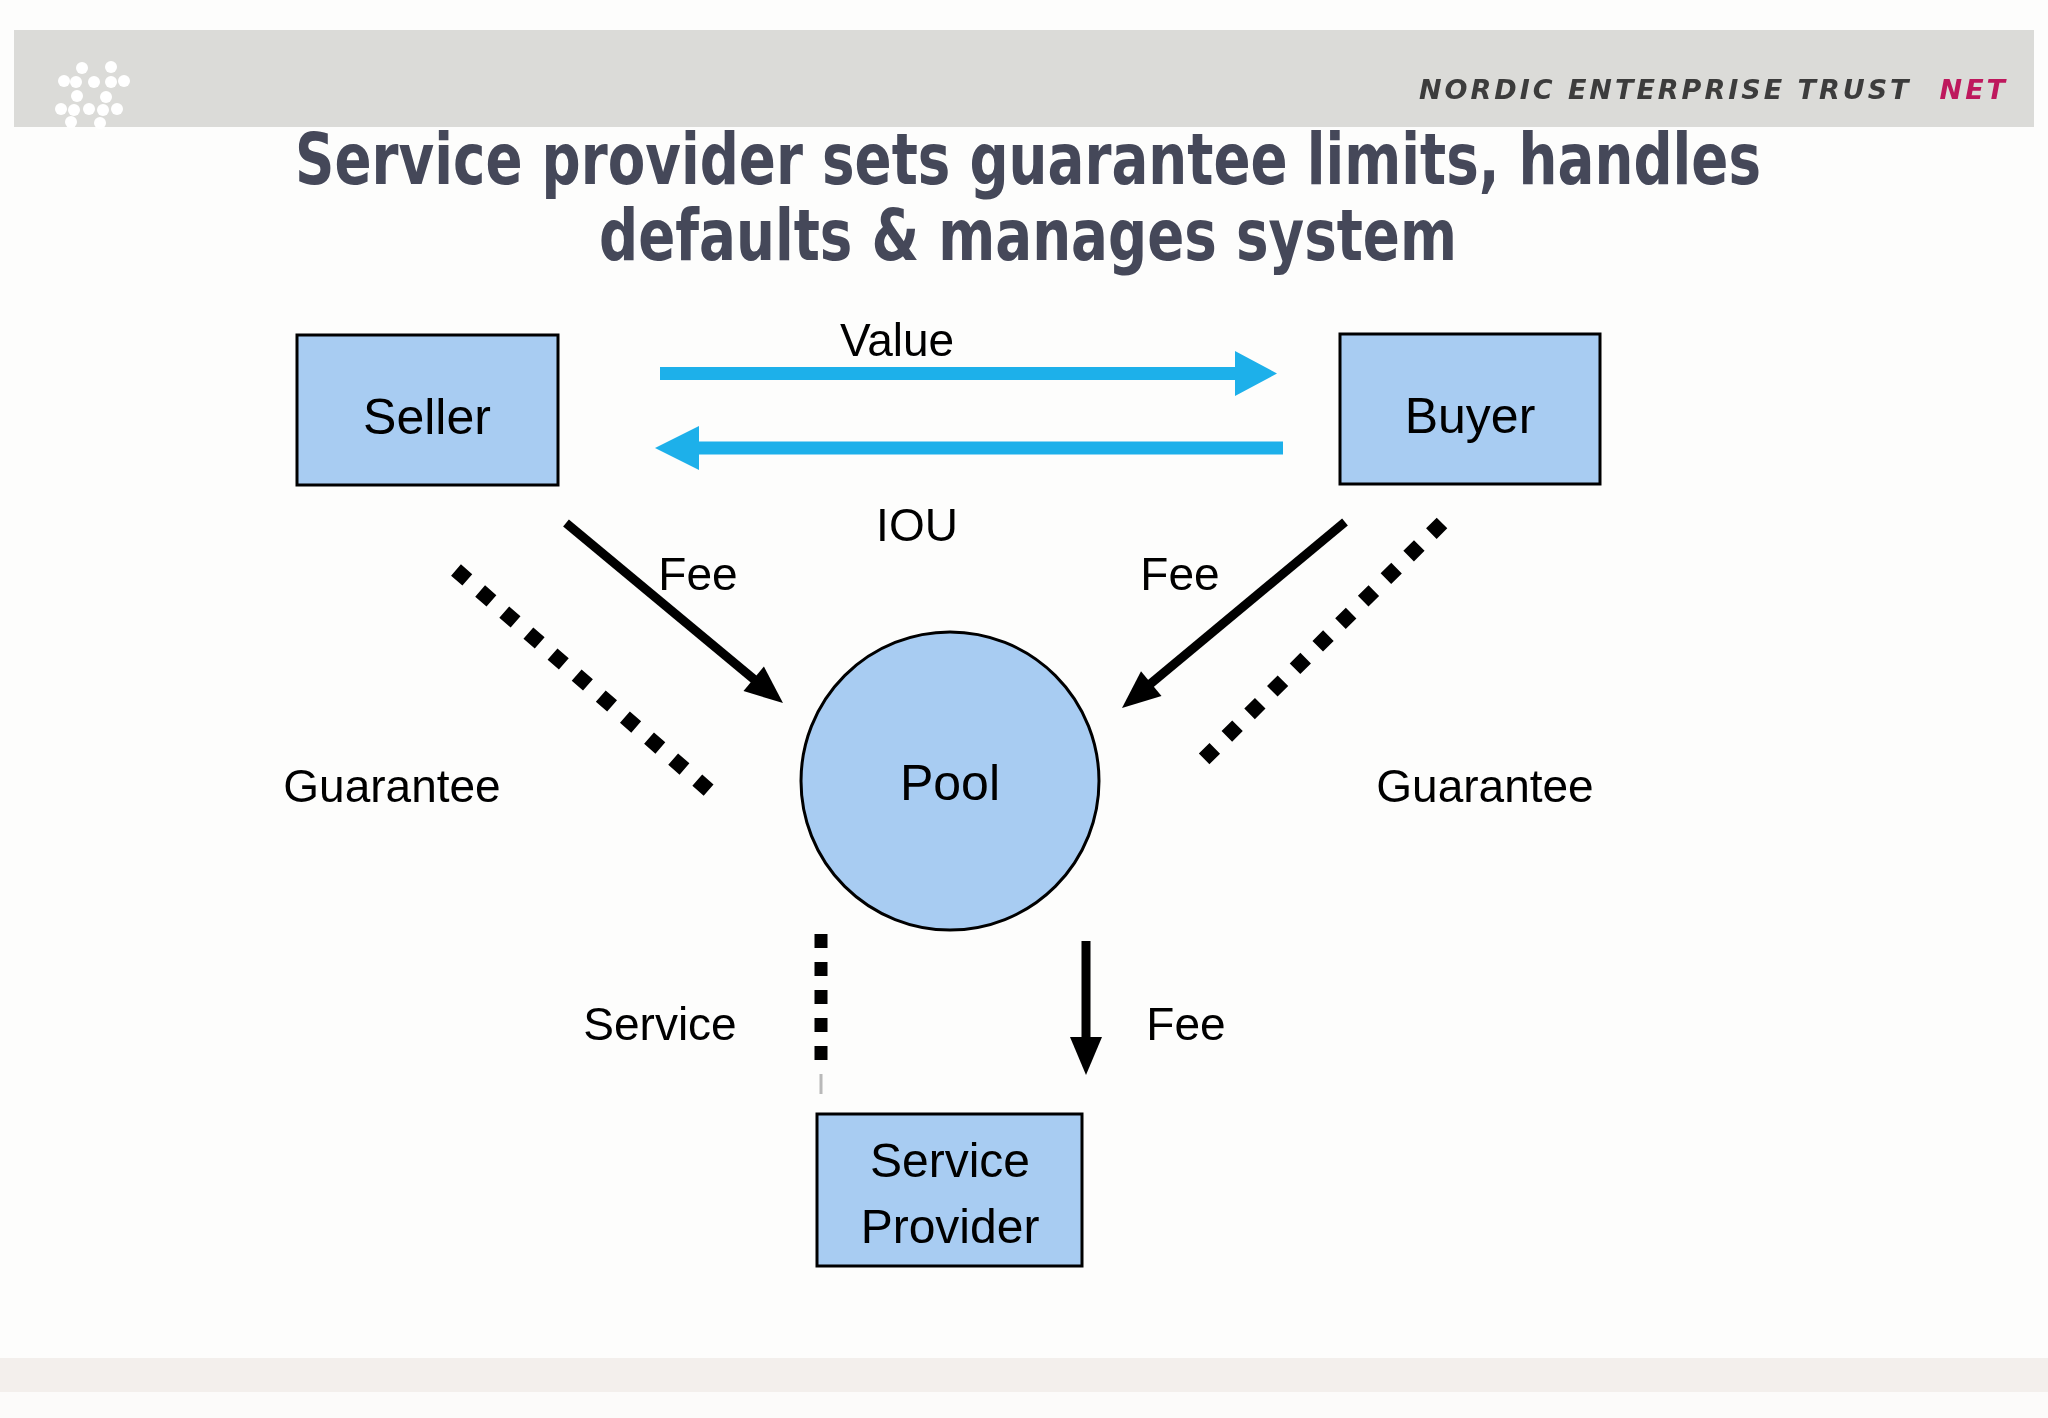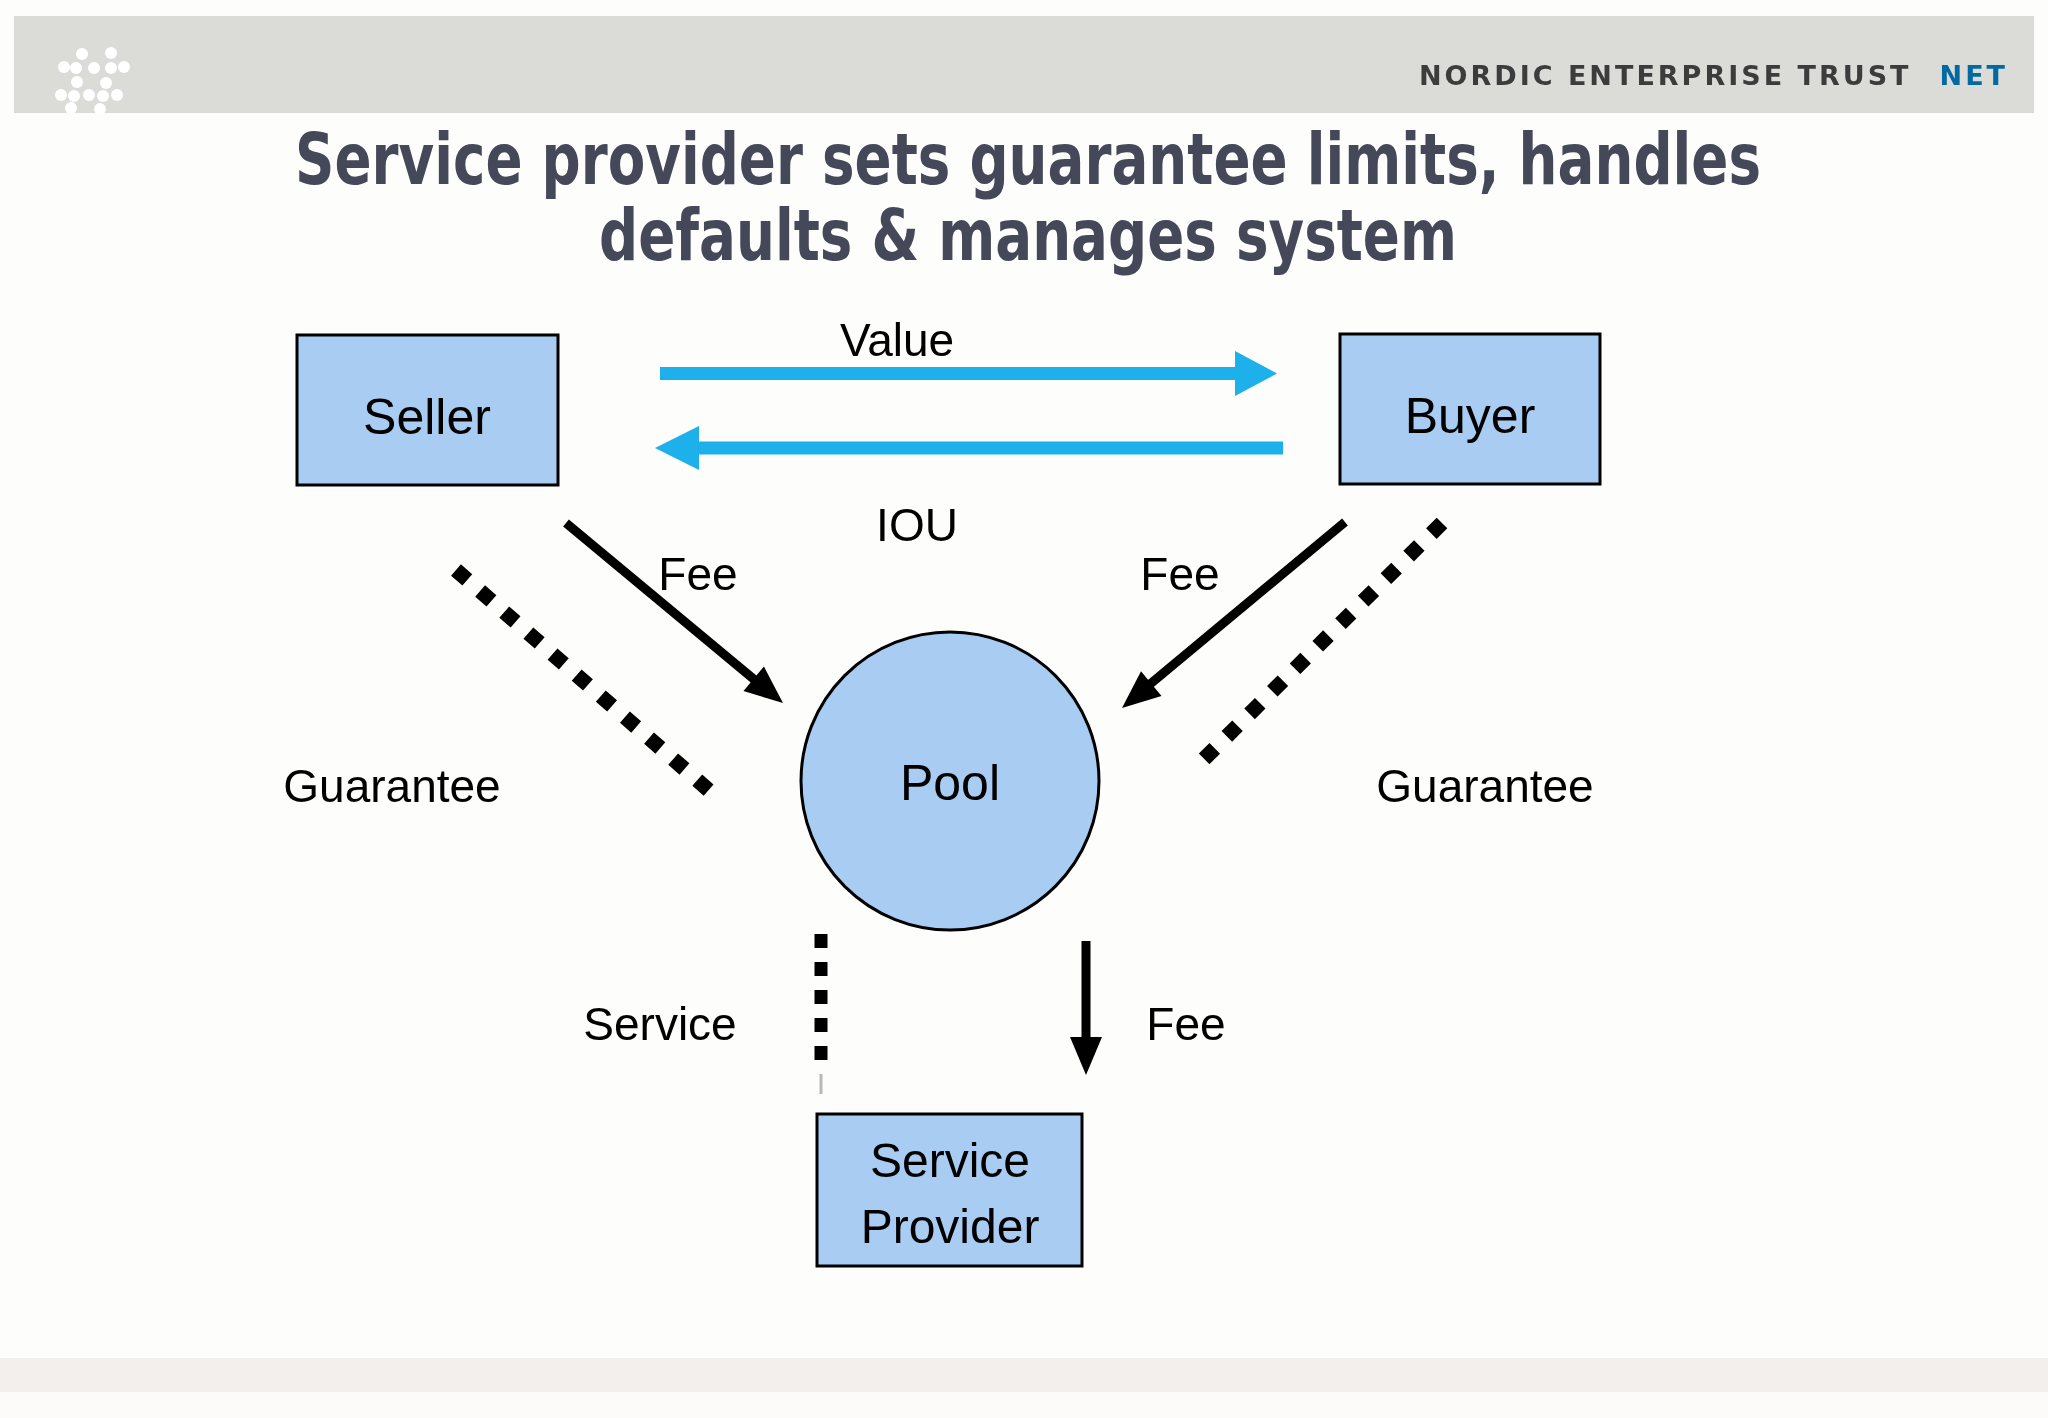--- a/index.html
+++ b/index.html
@@ -1,25 +1,25 @@
 <!DOCTYPE html>
 <html><head>
 <meta charset="utf-8">
 <style>
   html,body{margin:0;padding:0;background:#ffffff;}
   #stage{position:relative;width:2048px;height:1418px;background:#fdfdfc;overflow:hidden;
          font-family:"Liberation Sans",sans-serif;}
   
-  #header-bar{position:absolute;left:14px;top:16px;width:2020px;height:97px;background:#dbdbd8;}
+  #header-bar{position:absolute;left:14px;top:30px;width:2020px;height:97px;background:#dbdbd8;font-style:italic;}
   #logo-svg{position:absolute;left:20px;top:10px;}
   #brand{position:absolute;right:26px;top:0;height:97px;display:flex;align-items:center;
          font-family:"DejaVu Sans",sans-serif;font-weight:bold;font-size:27px;letter-spacing:3px;
          padding-top:22px;box-sizing:border-box;}
   #brand .brand-main{color:#3c3c3c;}
-  #brand .brand-net{color:#0369a1;margin-left:28px;}
+  #brand .brand-net{color:#be185d;margin-left:28px;}
   
   #footer-bar{position:absolute;left:0;top:1358px;width:2048px;height:34px;background:#f3efec;}
   #below-footer{position:absolute;left:0;top:1392px;width:2048px;height:26px;background:#fcfbfa;}
   svg text{font-family:"Liberation Sans",sans-serif;fill:#000;}
   svg .title-line{font-family:"DejaVu Sans",sans-serif;font-weight:bold;font-size:72px;fill:#454859;}
   svg .node-label{font-size:50px;}
   svg .sp-label{font-size:48px;}
   svg .edge-label{font-size:46px;}
 </style>
 </head>

